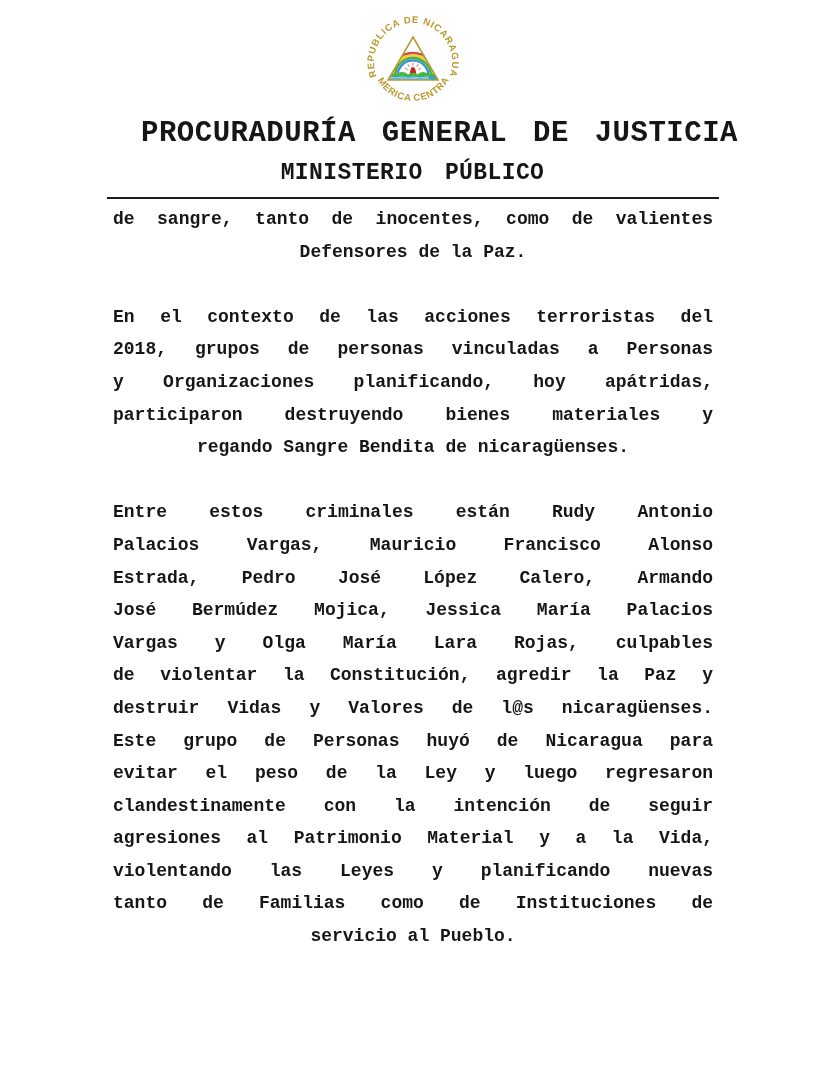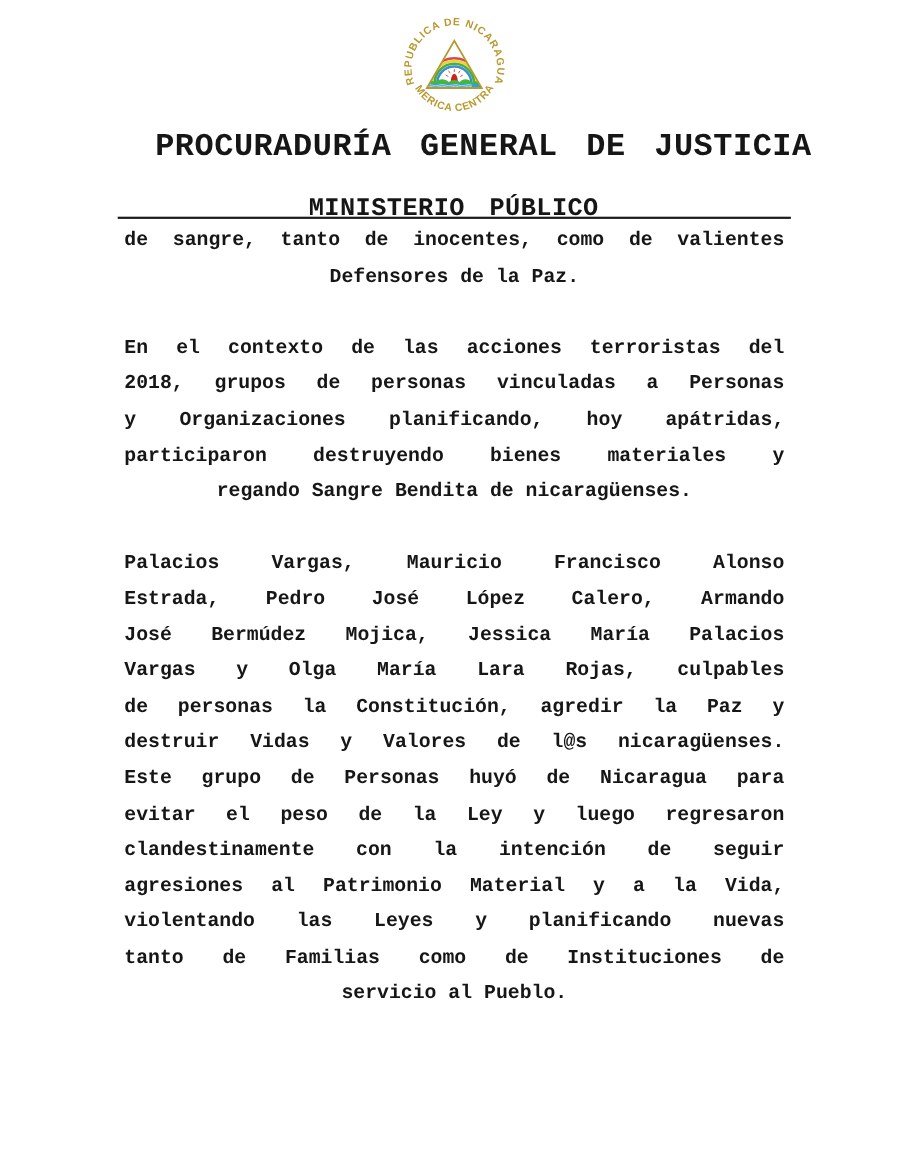--- a/index.html
+++ b/index.html
@@ -26,21 +26,21 @@
     text-align: center;
     font-size: 29px;
     font-weight: 700;
     letter-spacing: 0.5px;
     word-spacing: 8px;
     white-space: pre;
     padding-left: 27px;
   }
   .subtitle {
     position: absolute;
-    top: 176px;
+    top: 160px;
     left: 0;
     width: 100%;
     text-align: center;
     font-size: 23px;
     font-weight: 700;
     letter-spacing: 0.4px;
     word-spacing: 8px;
     white-space: pre;
   }
   .header-rule {
@@ -135,25 +135,26 @@
         <div class="line">Defensores de la Paz.</div>
       </div>
       <div class="para">
         <div class="line just">En el contexto de las acciones terroristas del</div>
         <div class="line just">2018, grupos de personas vinculadas a Personas</div>
         <div class="line just">y Organizaciones planificando, hoy apátridas,</div>
         <div class="line just">participaron destruyendo bienes materiales y</div>
         <div class="line">regando Sangre Bendita de nicaragüenses.</div>
       </div>
       <div class="para">
+        <div class="line just">Entre estos criminales están Rudy Antonio</div>
         <div class="line just">Palacios Vargas, Mauricio Francisco Alonso</div>
         <div class="line just">Estrada, Pedro José López Calero, Armando</div>
         <div class="line just">José Bermúdez Mojica, Jessica María Palacios</div>
         <div class="line just">Vargas y Olga María Lara Rojas, culpables</div>
-        <div class="line just">de personas la Constitución, agredir la Paz y</div>
+        <div class="line just">de violentar la Constitución, agredir la Paz y</div>
         <div class="line just">destruir Vidas y Valores de l@s nicaragüenses.</div>
         <div class="line just">Este grupo de Personas huyó de Nicaragua para</div>
         <div class="line just">evitar el peso de la Ley y luego regresaron</div>
         <div class="line just">clandestinamente con la intención de seguir</div>
         <div class="line just">agresiones al Patrimonio Material y a la Vida,</div>
         <div class="line just">violentando las Leyes y planificando nuevas</div>
         <div class="line just">tanto de Familias como de Instituciones de</div>
         <div class="line">servicio al Pueblo.</div>
       </div>
     </div>

